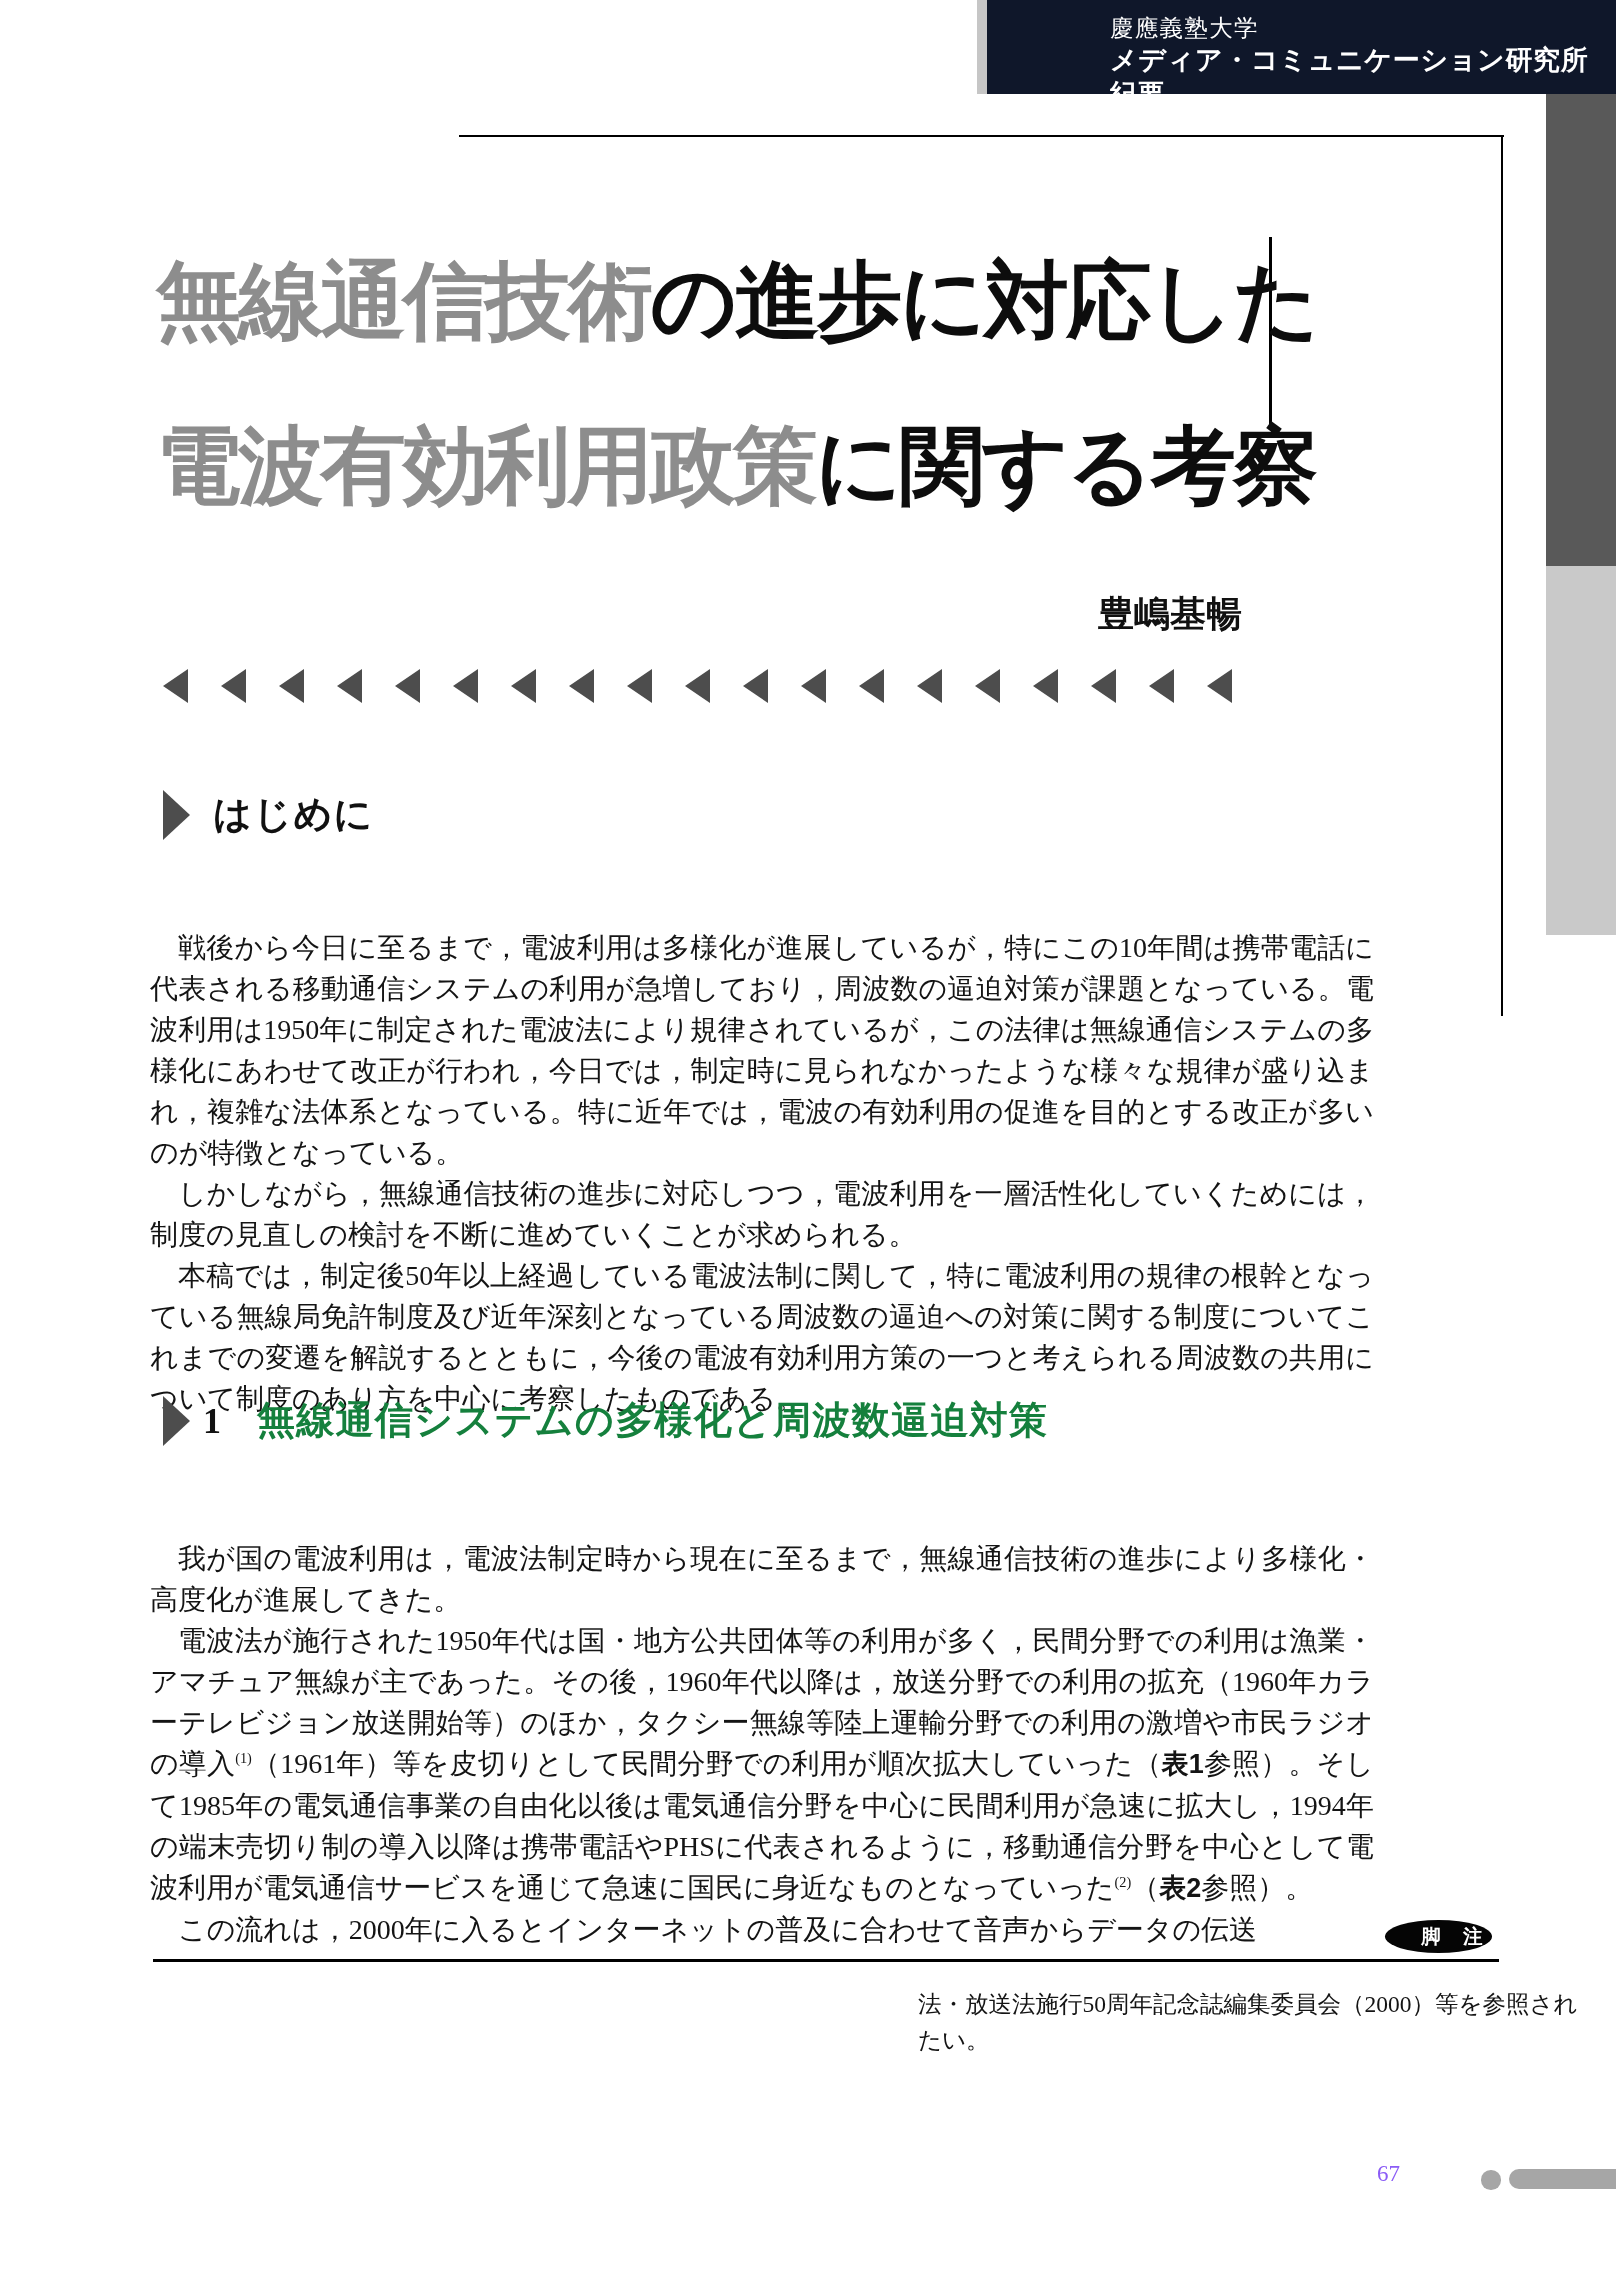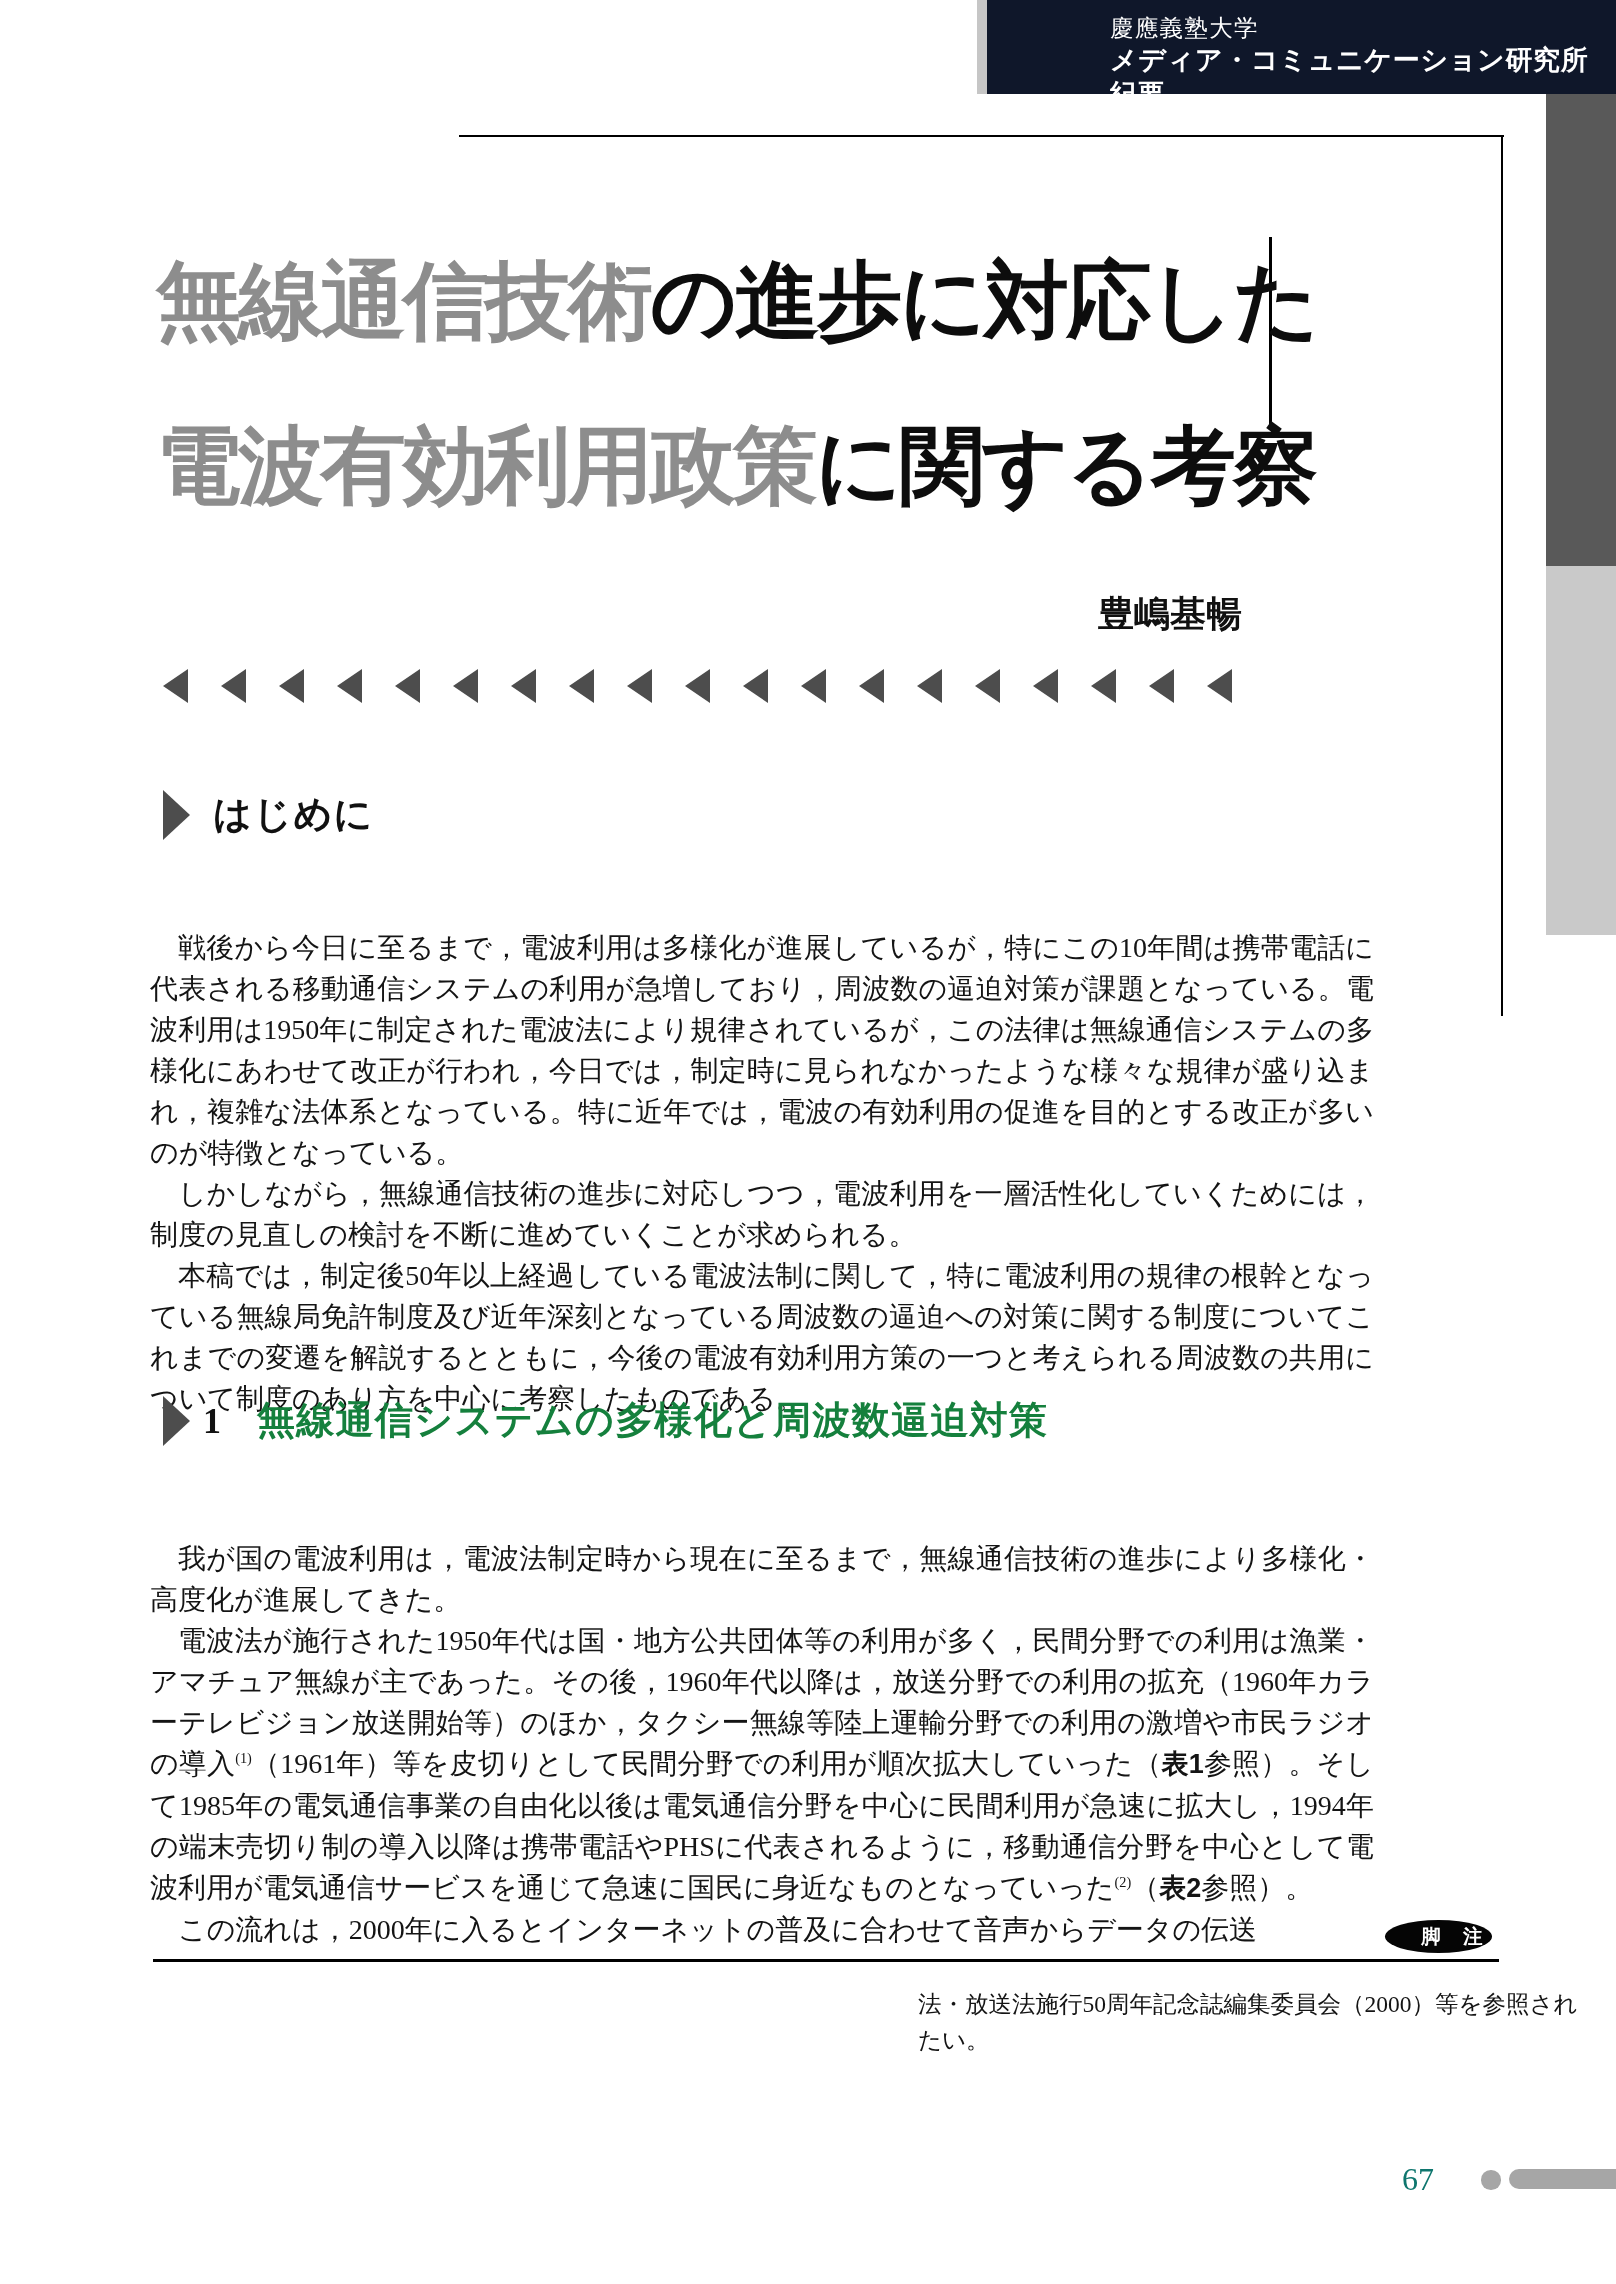--- a/index.html
+++ b/index.html
@@ -50,21 +50,21 @@
   .bseg{font-weight:700; font-family:"Liberation Sans","DejaVu Sans",sans-serif; font-size:27px;}
   
   .footnote-rule{position:absolute; left:153px; top:1959px; width:1346px; height:3.3px; background:#000;}
   .footnote-badge{position:absolute; left:1385px; top:1920px; width:107px; height:33px; background:#050505;
     border-radius:50% / 50%; display:flex; align-items:center; justify-content:center;}
   .footnote-badge span{color:#fff; font-family:"Liberation Sans","DejaVu Sans",sans-serif; font-weight:700; font-size:19.5px; letter-spacing:1.3px;margin-left:28px;}
   .fn-col{position:absolute; top:1986px; font-size:23.5px; line-height:36px; color:#141414; white-space:nowrap;}
   .fn-left{left:150px; width:730px;}
   .fn-right{left:918px; width:586px;}
   
-  .page-num{position:absolute; left:1362px; top:2161px; width:72px; text-align:right; font-size:32px; color:#0f766e;}
+  .page-num{position:absolute; left:1328px; top:2161px; width:72px; text-align:right; font-size:23px; color:#8b5cf6;}
   .footer-dot{position:absolute; left:1481px; top:2170px; width:19.5px; height:19.5px; border-radius:50%; background:#a6a6a6;}
   .footer-bar{position:absolute; left:1509px; top:2169px; width:107px; height:20px; background:#a6a6a6; border-radius:10.4px 0 0 10.4px;}
 </style>
 </head>
 <body>
 
 <div class="page">
 
   <div class="header-sliver"></div>
   <div class="header-box">

